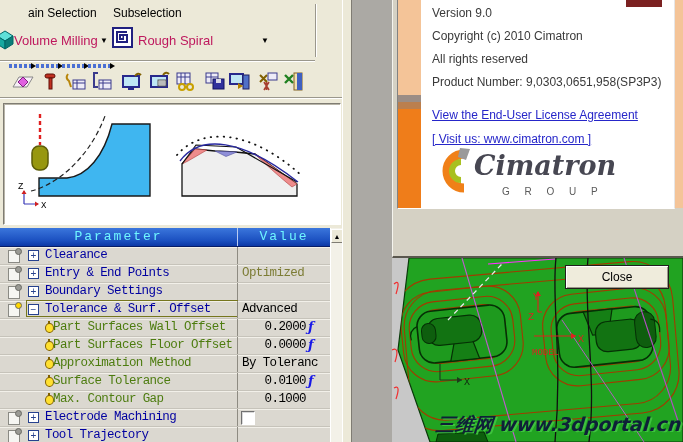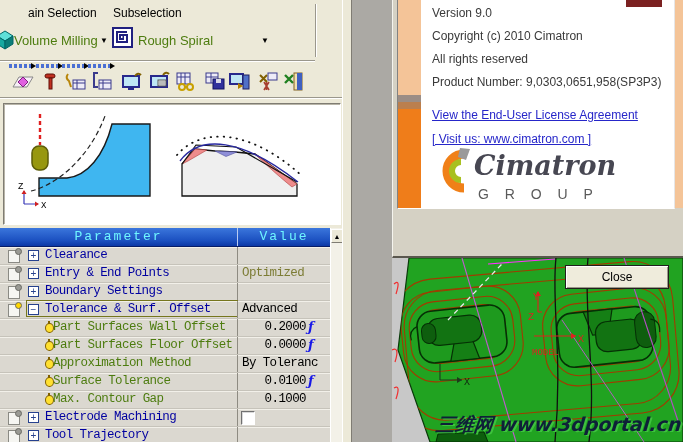--- a/index.html
+++ b/index.html
@@ -7,21 +7,21 @@
           font-family:"Liberation Sans",sans-serif;background:#ABA9A4;}
 
   
   .left-panel{position:absolute;left:0;top:0;width:352px;height:442px;
               background:#ECE9D8;overflow:hidden;}
   .right-bevel{position:absolute;right:0;top:0;width:8px;height:100%;
                background:#ECE9D8;border-left:1px solid #FFFFFF;border-right:1px solid #7F7C73;}
   .sel-label{position:absolute;font-size:12px;color:#000;}
   .lbl-main{left:4px;top:6px;padding-left:24px;}
   .lbl-sub{left:113px;top:6px;}
-  .dd-text{position:absolute;font-size:13px;color:#4d7c0f;top:33px;}
+  .dd-text{position:absolute;font-size:13px;color:#be185d;top:33px;}
   .dd-arrow{position:absolute;top:37px;font-size:8px;color:#000;line-height:8px;}
   .cube-icon{position:absolute;left:-7px;top:28px;}
   .spiral-icon{position:absolute;left:112px;top:27px;}
   .sep{position:absolute;left:0;height:0;border-top:1px solid #9A978C;border-bottom:1px solid #FFFFFF;}
   .sep1{top:60px;width:315px;}
   .sep2{top:97px;width:344px;}
   .v-groove{position:absolute;left:315px;top:4px;height:53px;width:0;
             border-left:1px solid #9A978C;border-right:1px solid #FFFFFF;}
 
   
@@ -97,21 +97,21 @@
   .stripe-gray{top:95px;height:7px;background:#9B8D85;}
   .stripe-tan{top:102px;height:7px;background:#BB7F4E;}
   .stripe-orange{top:109px;height:99px;background:#EF7D1A;}
   .right-strip{position:absolute;left:282px;top:0;width:9px;height:208px;background:#F4C498;}
   .maroon-block{position:absolute;left:228px;top:0;width:36px;height:7px;background:#7B2121;}
   .dlg-line{position:absolute;left:34px;font-size:12px;color:#3A3A3A;white-space:nowrap;}
   .dlg-link{position:absolute;left:34px;font-size:12px;color:#2626C9;text-decoration:underline;
             white-space:nowrap;cursor:pointer;}
   .brand-name{position:absolute;left:76px;top:150px;font-family:"DejaVu Serif",serif;
             font-style:italic;font-weight:bold;font-size:27px;color:#474752;}
-  .brand-sub{position:absolute;left:80px;top:186px;font-size:14px;letter-spacing:6px;color:#5A5A5A;}
+  .brand-sub{position:absolute;left:104px;top:186px;font-size:10px;letter-spacing:6px;color:#5A5A5A;}
   .logo-c{position:absolute;left:34px;top:146px;}
   .close-btn{position:absolute;left:172px;top:227px;width:104px;height:24px;background:#EFECDC;
             border:1px solid #20201C;box-shadow:inset 1px 1px 0 #FFF,inset -1px -1px 0 #9A9788;
             font-family:"Liberation Sans",sans-serif;font-size:12px;color:#000;margin-top:38px;}
 
   
   .viewport{position:absolute;left:392px;top:258px;width:291px;height:184px;background:#C8C8C8;}
   .watermark{position:absolute;left:44px;top:154px;width:250px;font-size:19px;font-weight:bold;
              font-style:italic;color:#0E2038;text-shadow:2px 1px 0 #3EC23E;
              transform:skewX(-6deg);white-space:nowrap;font-family:"DejaVu Sans",sans-serif;}

